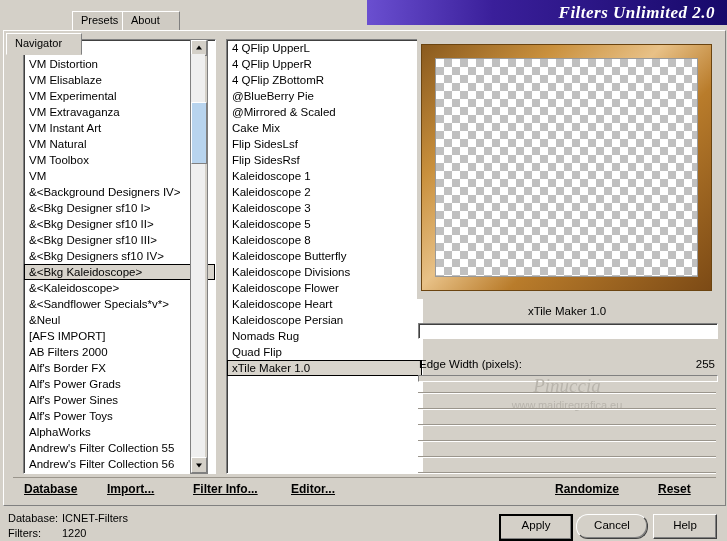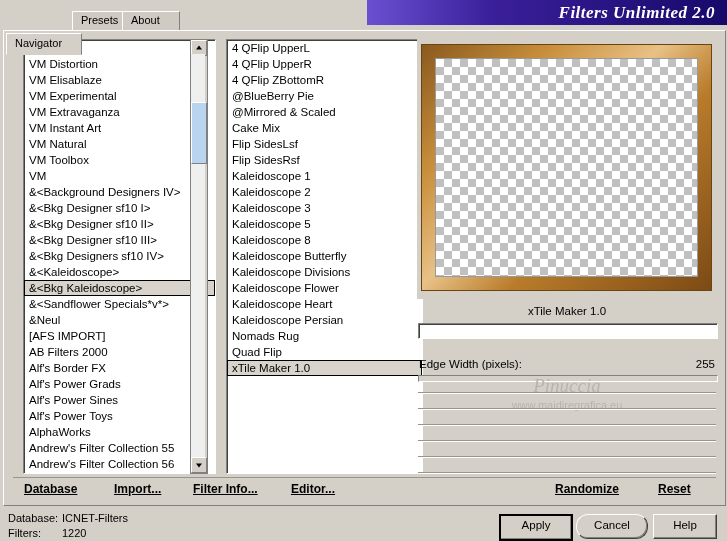--- a/index.html
+++ b/index.html
@@ -222,22 +222,22 @@
           <div class="li">VM Extravaganza</div>
           <div class="li">VM Instant Art</div>
           <div class="li">VM Natural</div>
           <div class="li">VM Toolbox</div>
           <div class="li">VM</div>
           <div class="li">&amp;&lt;Background Designers IV&gt;</div>
           <div class="li">&amp;&lt;Bkg Designer sf10 I&gt;</div>
           <div class="li">&amp;&lt;Bkg Designer sf10 II&gt;</div>
           <div class="li">&amp;&lt;Bkg Designer sf10 III&gt;</div>
           <div class="li">&amp;&lt;Bkg Designers sf10 IV&gt;</div>
+          <div class="li sel">&amp;&lt;Bkg Kaleidoscope&gt;</div>
           <div class="li">&amp;&lt;Kaleidoscope&gt;</div>
-          <div class="li sel">&amp;&lt;Bkg Kaleidoscope&gt;</div>
           <div class="li">&amp;&lt;Sandflower Specials*v*&gt;</div>
           <div class="li">&amp;Neul</div>
           <div class="li">[AFS IMPORT]</div>
           <div class="li">AB Filters 2000</div>
           <div class="li">Alf's Border FX</div>
           <div class="li">Alf's Power Grads</div>
           <div class="li">Alf's Power Sines</div>
           <div class="li">Alf's Power Toys</div>
           <div class="li">AlphaWorks</div>
           <div class="li">Andrew's Filter Collection 55</div>
@@ -304,21 +304,21 @@
 
     <div class="sep-line" style="top:361px;"></div>
     <div class="sep-line" style="top:377px;"></div>
     <div class="sep-line" style="top:393px;"></div>
     <div class="sep-line" style="top:409px;"></div>
     <div class="sep-line" style="top:425px;"></div>
     <div class="sep-line" style="top:441px;"></div>
 
     <div class="btnbar">
       <div class="linkbtn" style="left:11px;">Database</div>
-      <div class="linkbtn" style="left:101px;">Import...</div>
+      <div class="linkbtn" style="left:94px;">Import...</div>
       <div class="linkbtn" style="left:180px;">Filter Info...</div>
       <div class="linkbtn" style="left:278px;">Editor...</div>
       <div class="linkbtn" style="left:542px;">Randomize</div>
       <div class="linkbtn" style="left:645px;">Reset</div>
     </div>
   </div>
 
   <div class="status">
     <div class="st-lab" style="top:4px;">Database:</div>
     <div class="st-val" style="top:4px;">ICNET-Filters</div>

